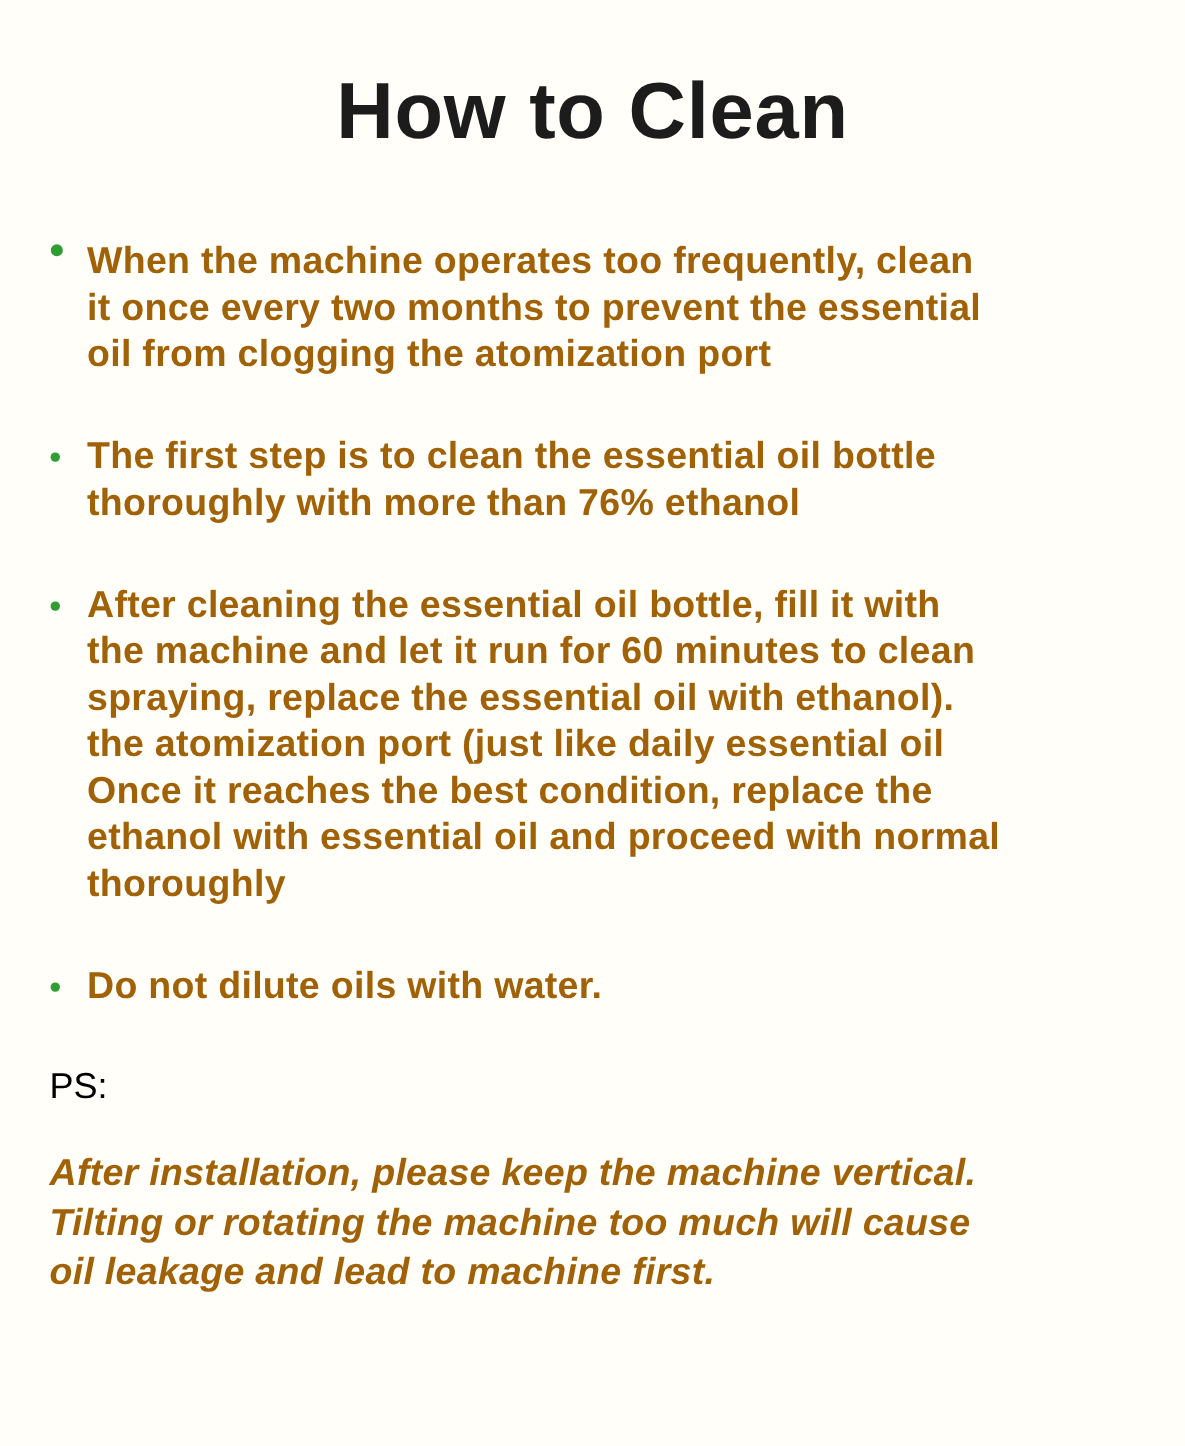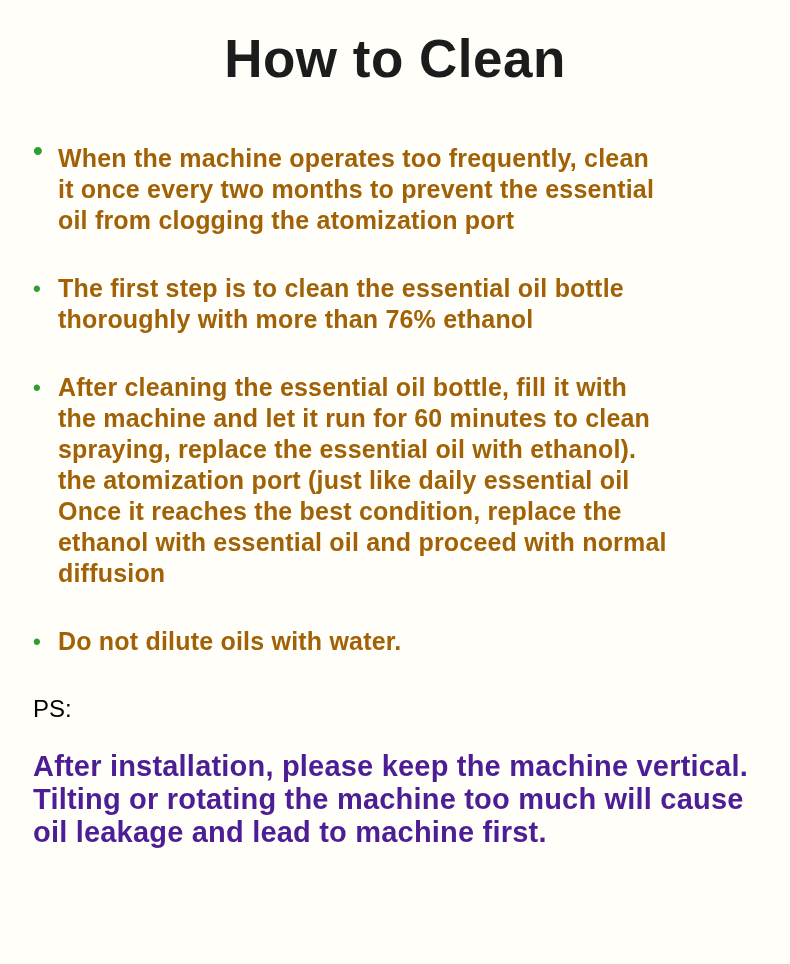--- a/index.html
+++ b/index.html
@@ -11,21 +11,21 @@
     position: relative;
     width: 790px;
     height: 964px;
     background: #fffef8;
     font-family: "Liberation Sans", sans-serif;
     overflow: hidden;
     box-sizing: border-box;
   }
   .page-title {
     margin: 0;
-    padding-top: 32px;
+    padding-top: 48px;
     text-align: center;
     font-size: 53px;
     line-height: 1.0;
     font-weight: 700;
     letter-spacing: 0.5px;
     color: #1c1c1c;
   }
   .content {
     padding: 58px 30px 0 33px;
   }
@@ -64,26 +64,27 @@
     margin-top: 24px;
   }
   .ps-label {
     font-size: 24px;
     line-height: 30px;
     font-weight: 400;
     color: #000000;
     margin: 0 0 26px 0;
   }
   .ps-text .line {
-    font-size: 29px;
+    font-size: 25px;
     line-height: 33px;
     font-weight: 700;
     letter-spacing: 0.2px;
-    color: #4c1d95;
+    color: #a16207;
     white-space: nowrap;
+    font-style: italic;
   }
 </style>
 </head>
 <body>
 
 <div class="page">
 
   <h1 class="page-title">How to Clean</h1>
 
   <div class="content">
@@ -109,21 +110,21 @@
 
       <li class="bullet-item">
         <span class="bullet-dot">•</span>
         <div class="bullet-text">
           <div class="line">After cleaning the essential oil bottle, fill it with</div>
           <div class="line">the machine and let it run for 60 minutes to clean</div>
           <div class="line">spraying, replace the essential oil with ethanol).</div>
           <div class="line">the atomization port (just like daily essential oil</div>
           <div class="line">Once it reaches the best condition, replace the</div>
           <div class="line">ethanol with essential oil and proceed with normal</div>
-          <div class="line">diffusion</div>
+          <div class="line">thoroughly</div>
         </div>
       </li>
 
       <li class="bullet-item">
         <span class="bullet-dot">•</span>
         <div class="bullet-text">
           <div class="line">Do not dilute oils with water.</div>
         </div>
       </li>
 

